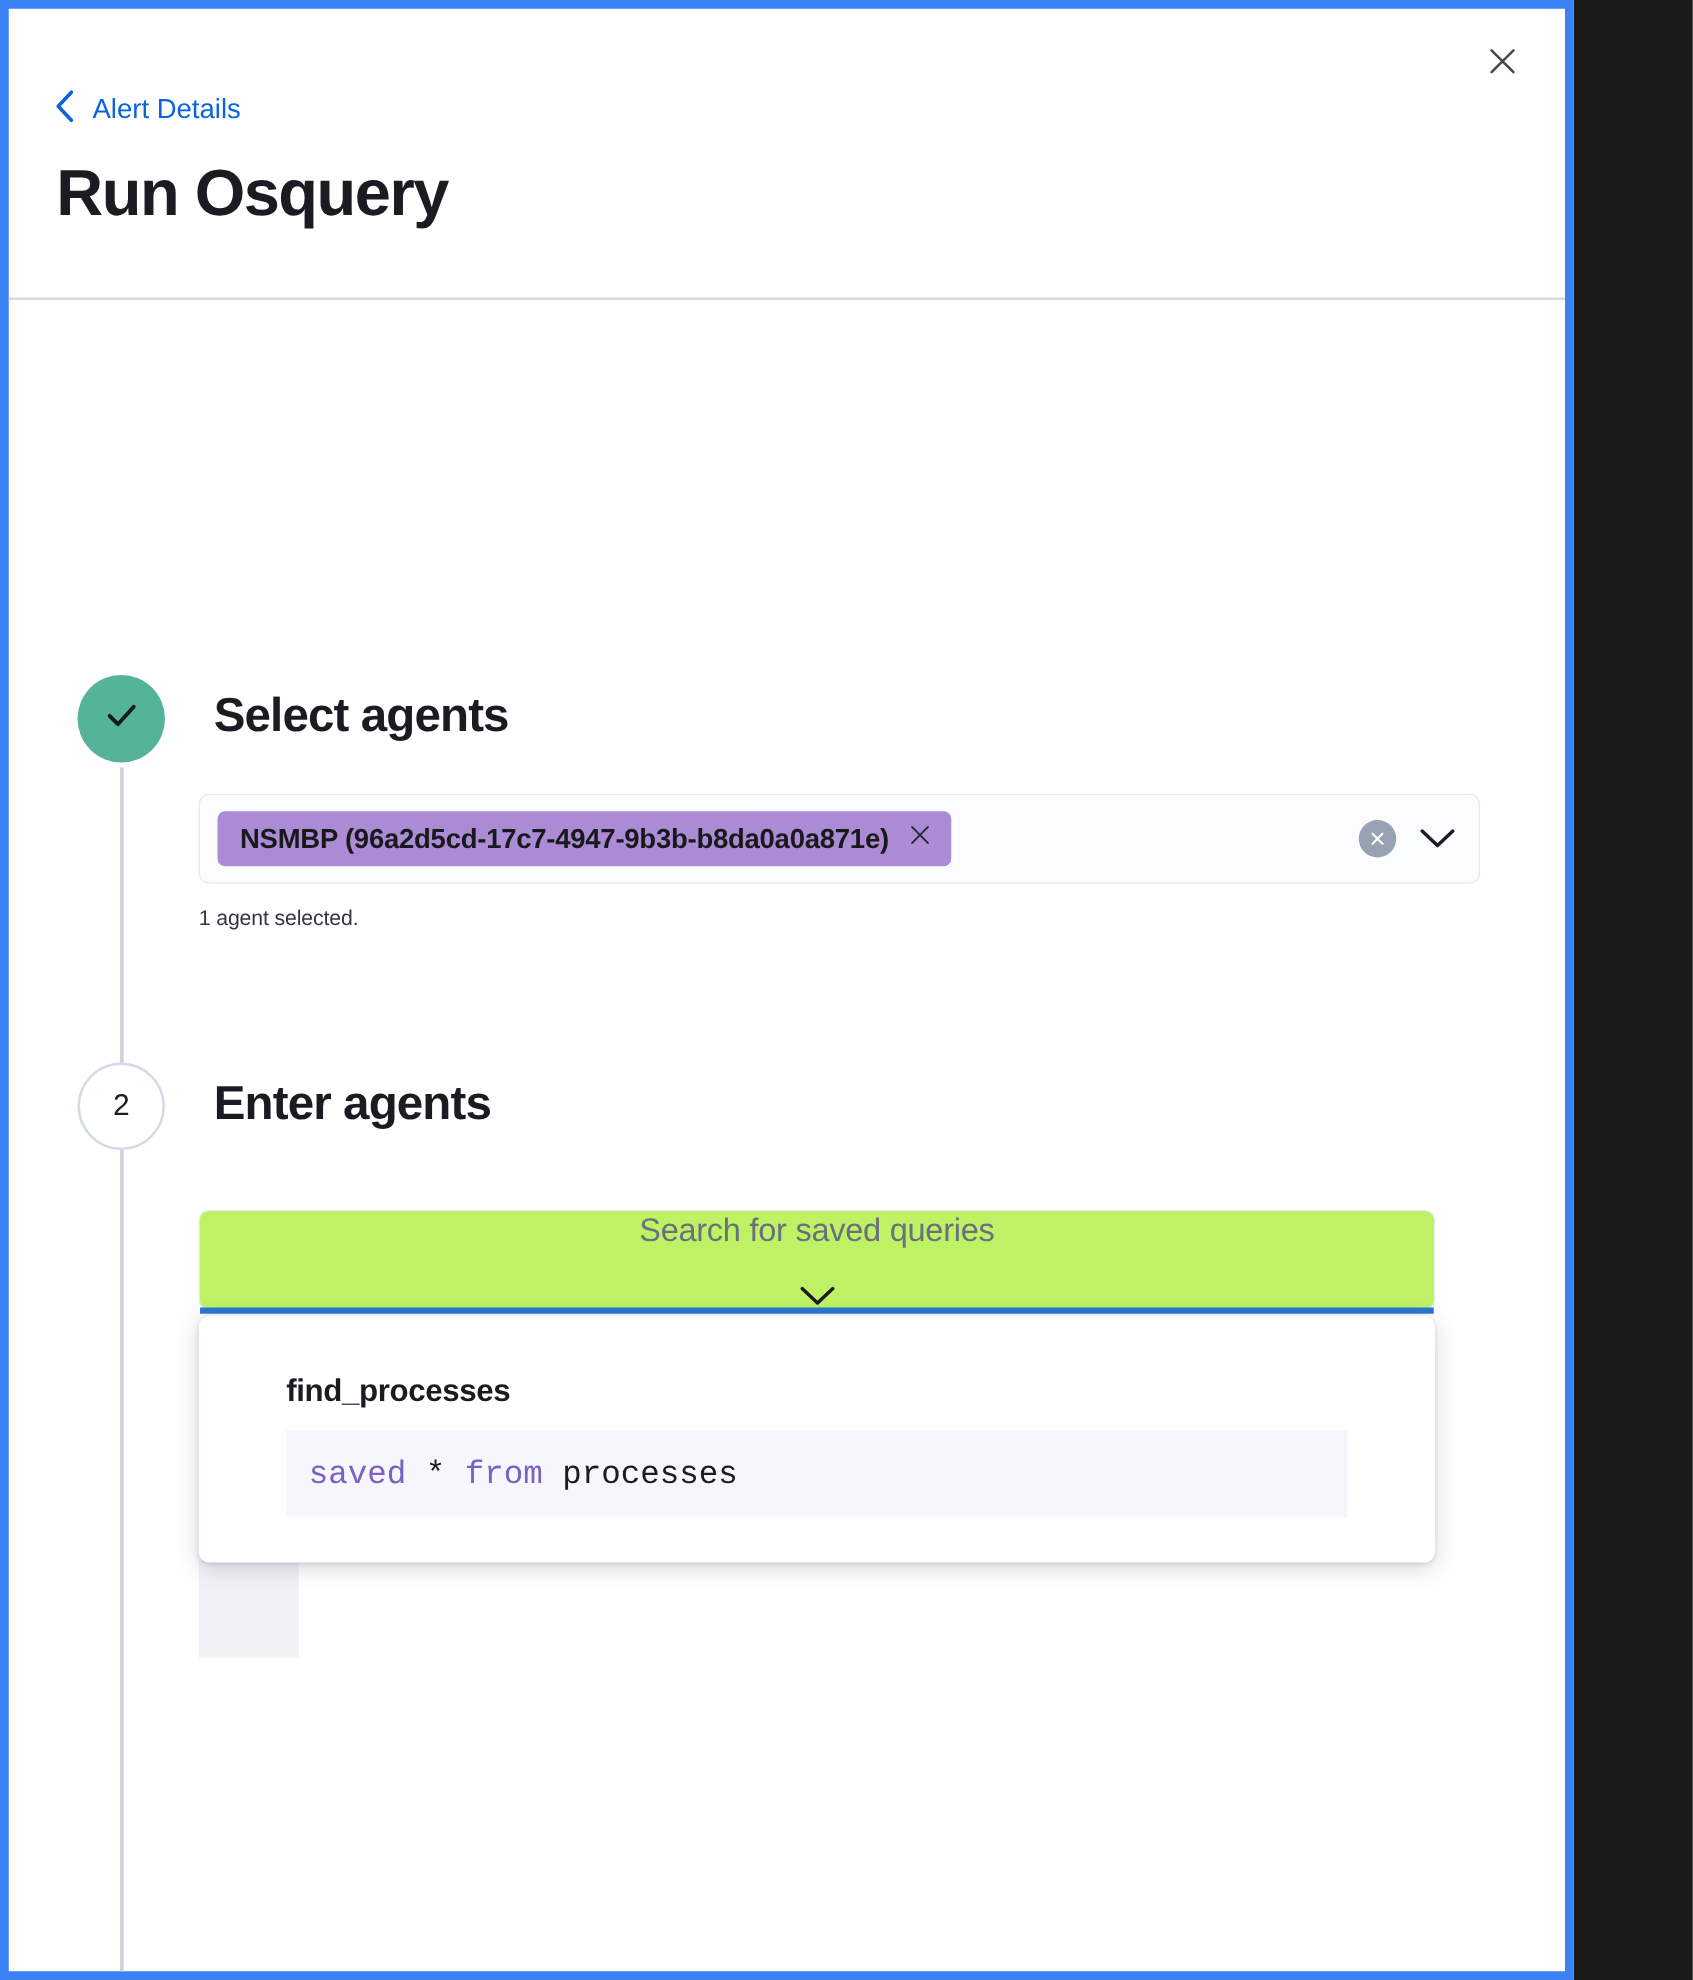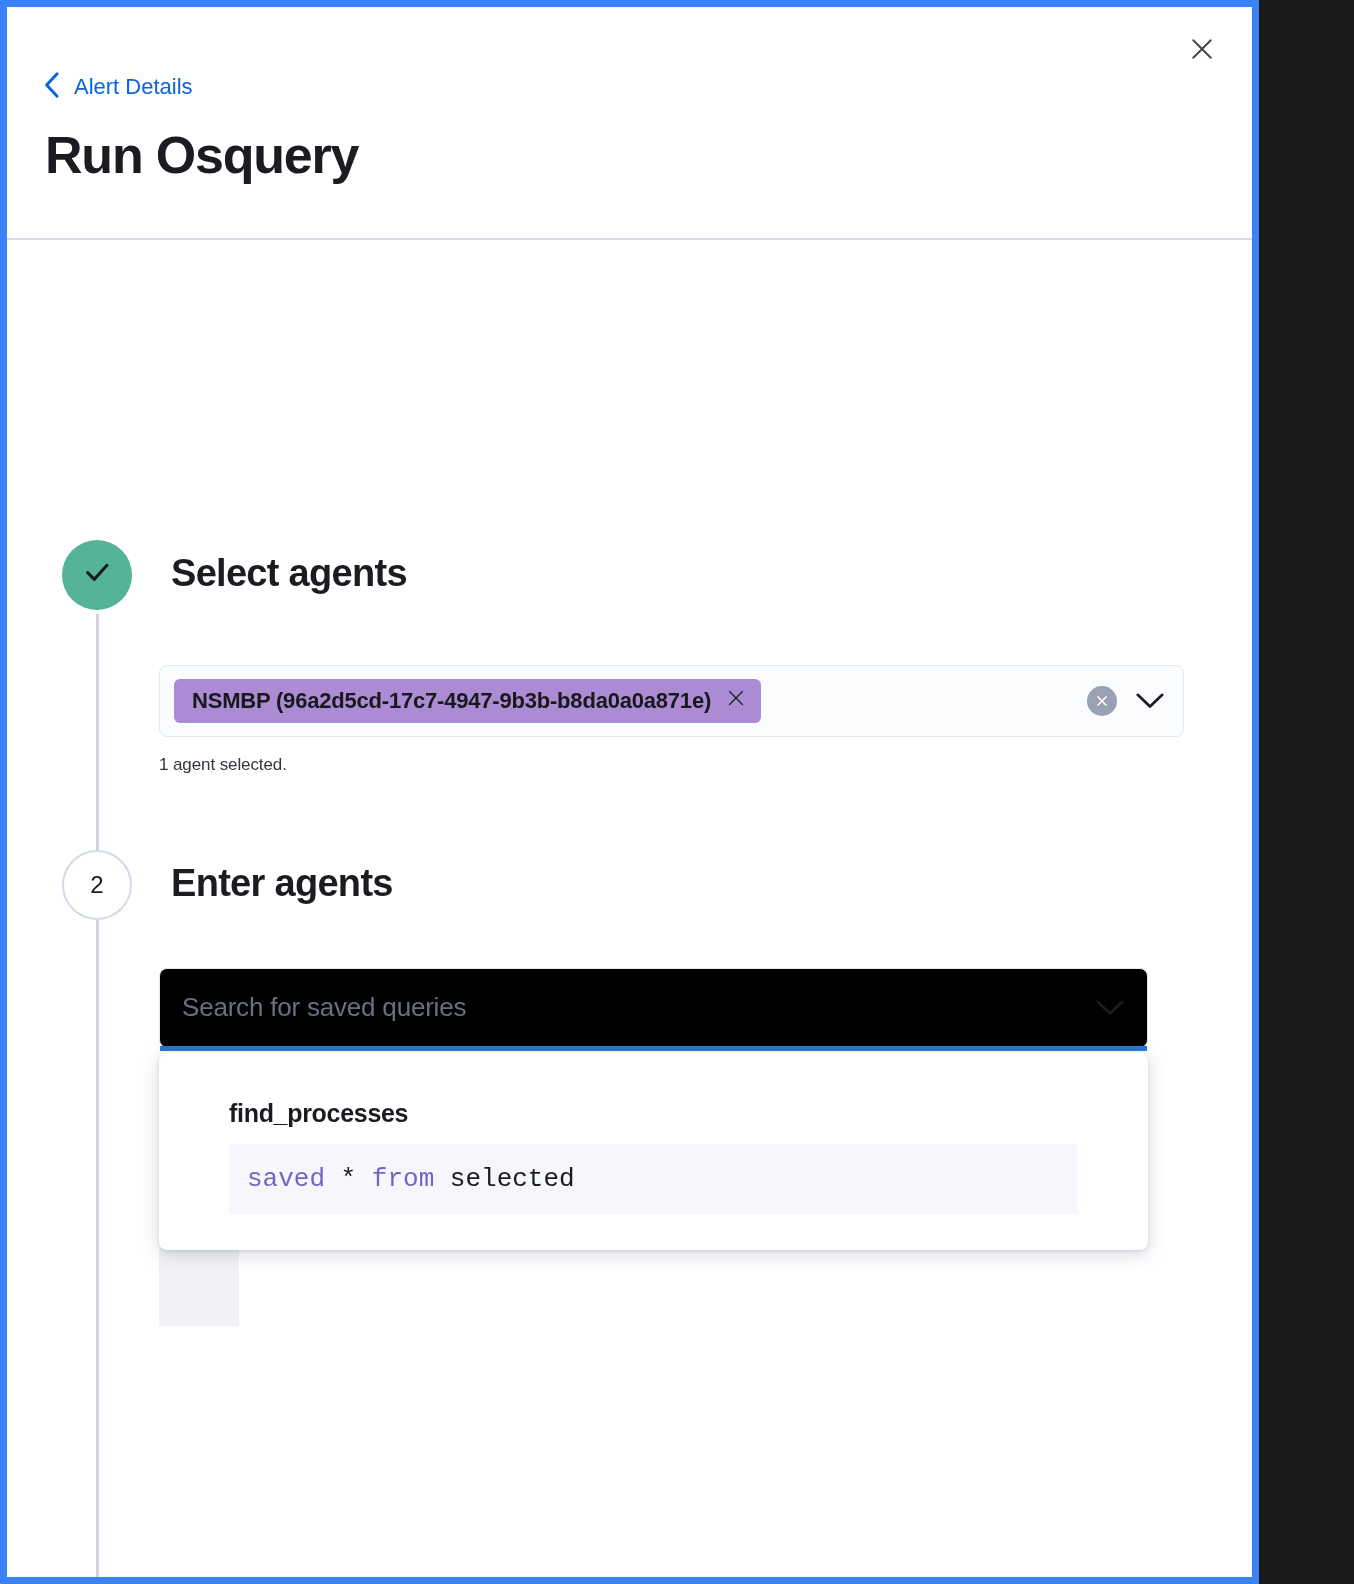--- a/index.html
+++ b/index.html
@@ -118,21 +118,21 @@
     letter-spacing: -0.7px;
     color: #1A1C21;
     margin: 12px;
     line-height: 1.15;
   }
 
   .step-1 { position:absolute; top:300px; left:0; right:0; }
   .step-2 { position:absolute; top:610px; left:0; right:0; }
 
   
-  .agents-block { margin-top: 69px; padding-right: 68px; }
+  .agents-block { margin-top: 39px; padding-right: 68px; }
 
   .combo-box {
     position: relative;
     background: #FBFCFD;
     border: 1px solid #E3E8F2;
     border-radius: 8px;
     height: 72px;
     display: flex;
     align-items: center;
     padding: 0 14px;
@@ -188,28 +188,29 @@
     font-weight: 700;
     color: #0B64DD;
     letter-spacing: -0.1px;
     margin-bottom: 16px;
   }
 
   .search-wrap { position: relative; }
   .search-input-box {
     position: relative;
     height: 80px;
-    background: #000000;
+    background: #bef264;
     border: 1px solid #E1E6EF;
     border-radius: 8px;
     display: flex;
     align-items: center;
     padding: 0 22px;
     box-sizing: border-box;
     box-shadow: 0 3px 0 -1px rgba(0,0,0,0);
+    flex-direction: column;
   }
   .search-input-box:after {
     content: "";
     position: absolute;
     left: 0; right: 0; bottom: -4px;
     height: 5px;
     background: #2A75D4;
   }
   .search-placeholder {
     font-size: 26px;
@@ -349,21 +350,21 @@
                 <path d="M2 2.5 L11 11 L20 2.5" stroke="#1A1C21" stroke-width="2" stroke-linecap="round" stroke-linejoin="round"></path>
               </svg>
             </span>
           </div>
 
           <div class="editor-gutter"></div>
 
           <div class="options-popover">
             <div class="option-row">
               <div class="option-name">find_processes</div>
-              <div class="option-code"><span class="kw">saved</span><span> * </span><span class="kw">from</span><span> selected</span></div>
+              <div class="option-code"><span class="kw">saved</span><span> * </span><span class="kw">from</span><span> processes</span></div>
             </div>
           </div>
 
         </div>
 
       </div>
     </div>
 
   </div>
 </div>

